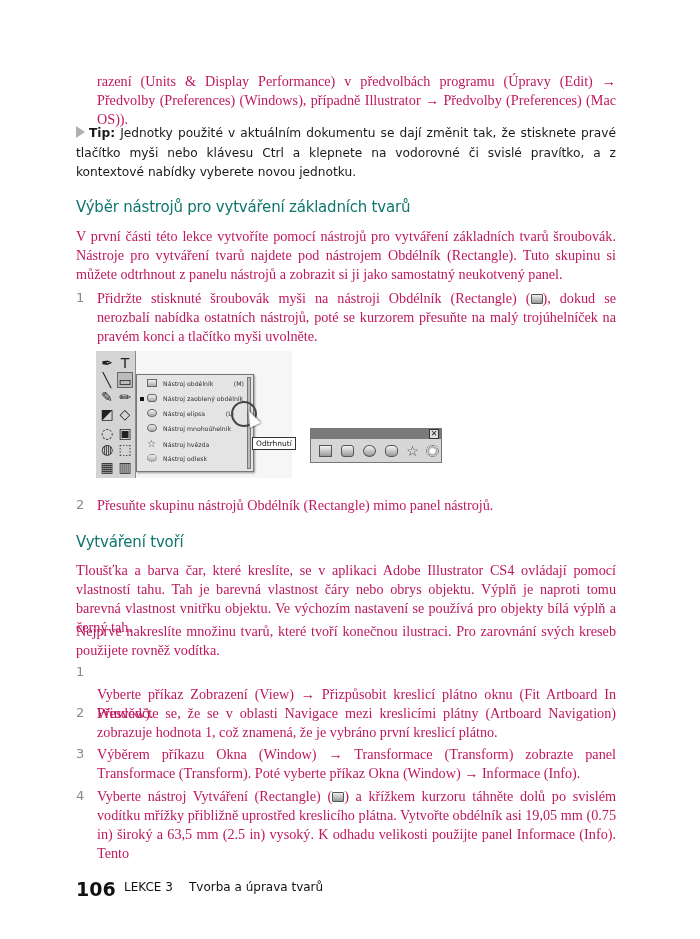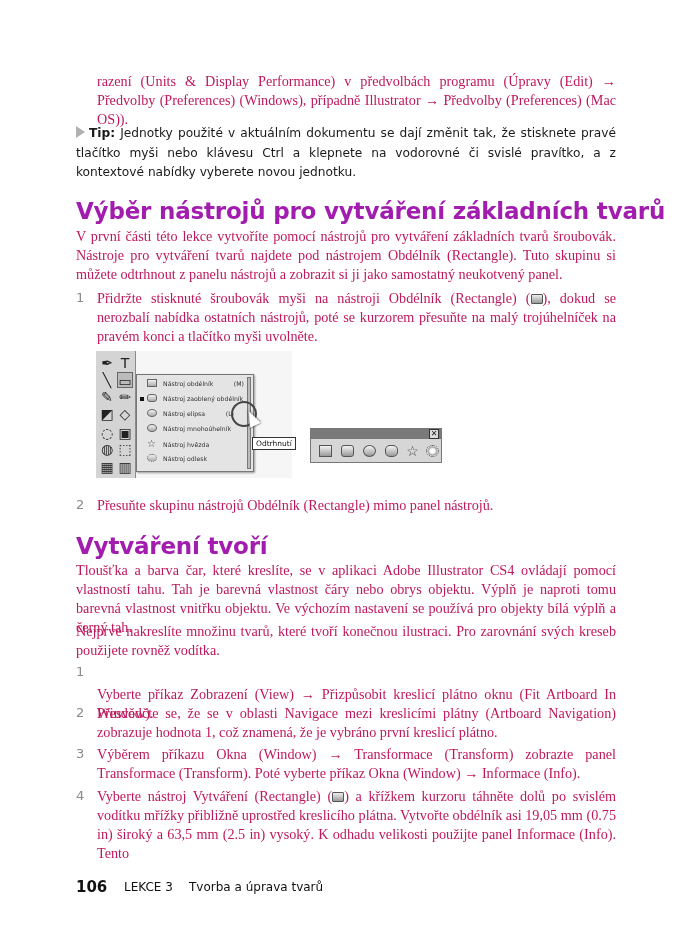--- a/index.html
+++ b/index.html
@@ -9,21 +9,21 @@
   .serif { font-family: "Liberation Serif", serif; font-size: 14.2px; line-height: 19px; color: #be185d; text-align: justify; }
 
   .block { position: absolute; left: 76px; width: 540px; }
 
   .indent { position: absolute; left: 97px; width: 519px; }
 
   .tip { position: absolute; left: 76px; width: 540px; font-family: "DejaVu Sans", sans-serif; font-size: 12.2px; line-height: 19.5px; color: #1a1a1a; text-align: justify; }
   .tip .arrow { display: inline-block; width: 0; height: 0; border-top: 6px solid transparent; border-bottom: 6px solid transparent; border-left: 9px solid #b0b0b0; vertical-align: -1px; margin-right: 4px; }
   .tip b { font-weight: bold; }
 
-  h2 { position: absolute; left: 76px; font-family: "DejaVu Sans", sans-serif; font-weight: bold; font-size: 23px; color: #a21caf; letter-spacing: -0.2px; }
+  h2 { position: absolute; left: 76px; font-family: "DejaVu Sans", sans-serif; font-weight: normal; font-size: 15px; color: #0f766e; letter-spacing: -0.2px; }
 
   .num { position: absolute; left: 76px; font-family: "DejaVu Sans", sans-serif; font-size: 13px; color: #8a8a8a; }
 
   .rect-icon { display: inline-block; width: 12px; height: 10px; border: 1px solid #555; background: linear-gradient(#eee, #999); border-radius: 1px; vertical-align: -1px; }
 
   
   .shot { position: absolute; left: 96px; top: 351px; width: 196px; height: 127px; background: #f6f6f6; }
   .toolbar { position: absolute; left: 0; top: 0; width: 40px; height: 127px; background: #d4d4d4; border-right: 1px solid #8a8a8a; }
   .tool { position: absolute; width: 16px; height: 16px; font-size: 14px; line-height: 16px; text-align: center; color: #222; font-family: "DejaVu Sans", sans-serif; }
   .flyout { position: absolute; left: 40px; top: 23px; width: 118px; height: 98px; background: #e4e4e4; border: 1px solid #777; box-shadow: 1px 1px 2px #999; }
@@ -42,21 +42,21 @@
   .panel-title { position: absolute; left: 0; top: 0; width: 130px; height: 10px; background: #7a7a7a; }
   .panel-close { position: absolute; right: 2px; top: 0px; width: 10px; height: 10px; border: 1px solid #333; background: #ddd; font-size: 8px; line-height: 8px; text-align: center; font-family: "DejaVu Sans", sans-serif; color: #222; }
   .p-icon { position: absolute; top: 16px; width: 13px; height: 12px; border: 1px solid #555; background: linear-gradient(#f4f4f4, #999); }
   .p-icon.round { border-radius: 3px; }
   .p-icon.ellipse { border-radius: 50%; }
   .p-icon.poly { border-radius: 40%; }
   .p-icon.star { border: none; background: none; font-size: 14px; line-height: 12px; color: #444; text-align: center; font-family: "DejaVu Sans", sans-serif; }
   .p-icon.flare { border: 1px dotted #444; border-radius: 50%; background: radial-gradient(#fff 30%, #999 60%, #eee 70%); }
 
   .footer { position: absolute; top: 880px; left: 76px; font-family: "DejaVu Sans", sans-serif; font-size: 12px; color: #111; }
-  .footer .pg { font-weight: bold; font-size: 15px; position: absolute; left: 0; top: -2px; }
+  .footer .pg { font-weight: bold; font-size: 19px; position: absolute; left: 0; top: -2px; }
   .footer .lesson { position: absolute; left: 48px; top: 0; white-space: nowrap; }
   .footer .chapter { position: absolute; left: 113px; top: 0; white-space: nowrap; }
 </style>
 </head>
 <body>
 
 <p class="indent serif" style="top:72px;">razení (Units &amp; Display Performance) v předvolbách programu (Úpravy (Edit) → Předvolby (Preferences) (Windows), případně Illustrator → Předvolby (Preferences) (Mac OS)).</p>
 
 <p class="tip" style="top:124px;"><span class="arrow"></span><b>Tip:</b><span> Jednotky použité v aktuálním dokumentu se dají změnit tak, že stisknete pravé tlačítko myši nebo klávesu Ctrl a klepnete na vodorovné či svislé pravítko, a z kontextové nabídky vyberete novou jednotku.</span></p>
 

